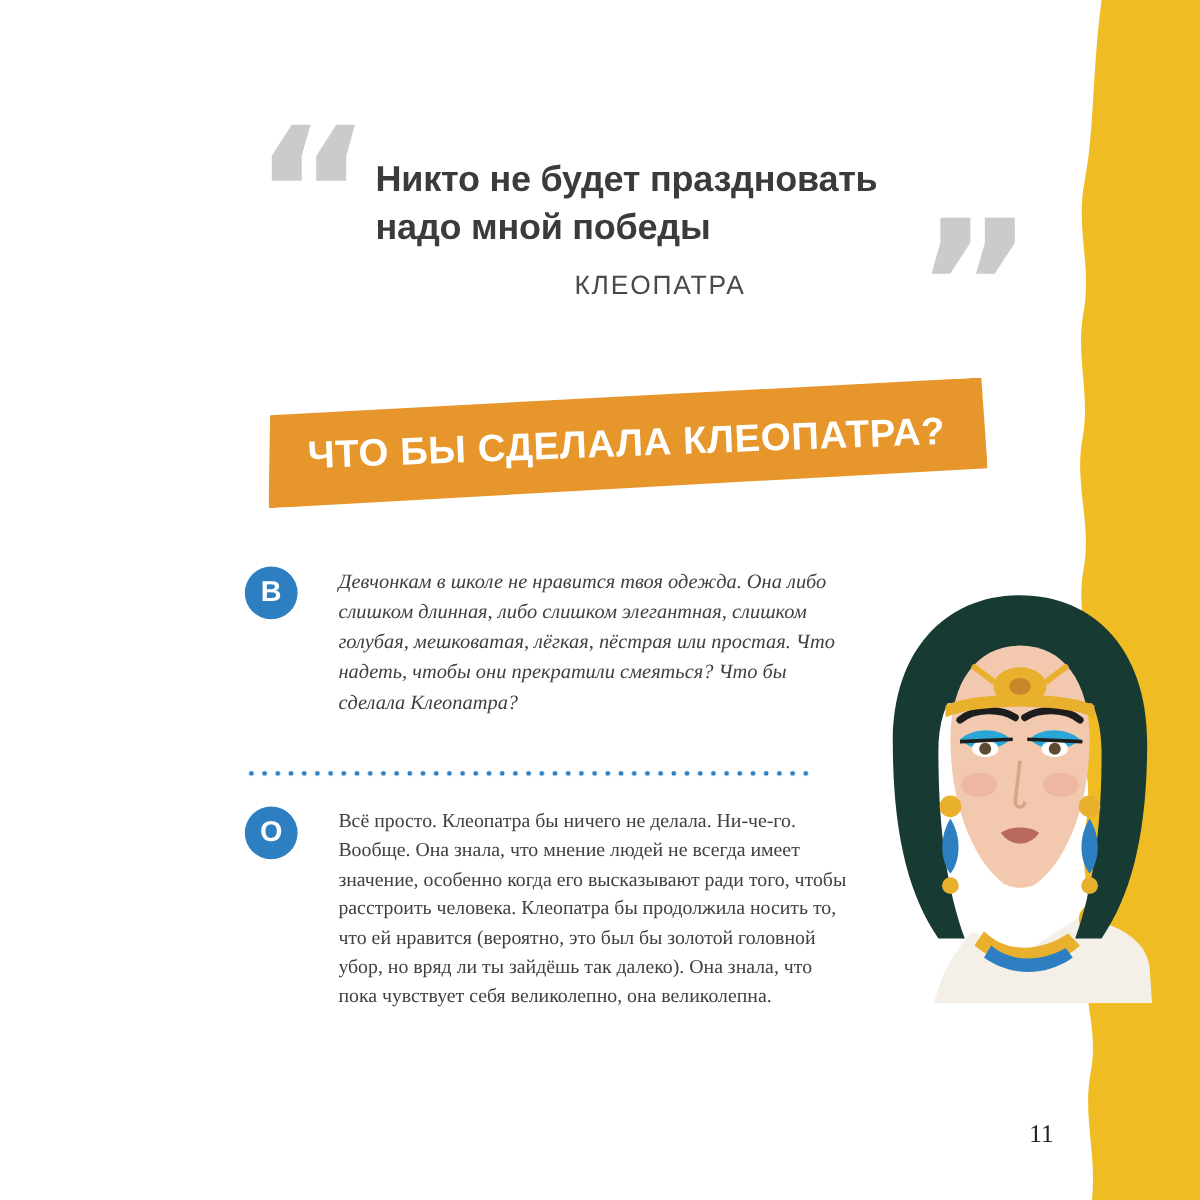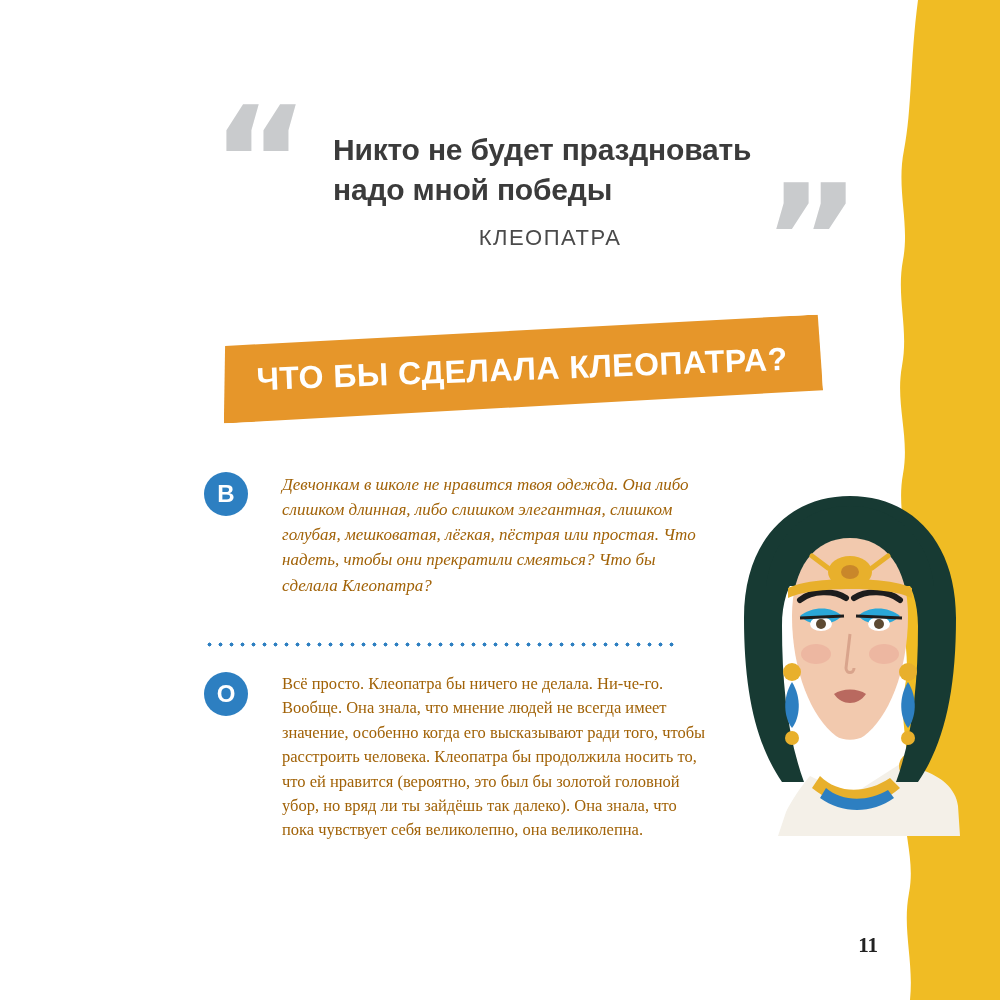--- a/index.html
+++ b/index.html
@@ -53,21 +53,21 @@
     top: -8px;
     font-size: 150px;
   }
   .quote-close {
     right: 4px;
     top: 70px;
     font-size: 150px;
   }
   .quote-text {
     position: absolute;
-    left: 128px;
+    left: 108px;
     top: 35px;
     width: 470px;
     font-family: "Liberation Sans", sans-serif;
     font-weight: bold;
     font-size: 30px;
     line-height: 1.33;
     color: #3b3b3b;
     letter-spacing: -0.2px;
   }
   .quote-author {
@@ -140,21 +140,21 @@
     justify-content: center;
     font-family: "Liberation Sans", sans-serif;
     font-weight: bold;
     font-size: 24px;
   }
   .badge-answer { background: #2d7fc1; }
 
   .qa-text {
     margin-left: 78px;
     width: 430px;
-    color: #a16207;
+    color: #404040;
     font-size: 16.5px;
     line-height: 1.48;
     font-family: "Liberation Serif", serif;
   }
   .qa-q .qa-text {
     font-style: italic;
     font-family: "Liberation Serif", serif;
     font-size: 17px;
   }
 
@@ -178,21 +178,21 @@
     width: 300px;
     height: 360px;
   }
 
   
   .page-number {
     position: absolute;
     right: 122px;
     bottom: 42px;
     font-family: "Liberation Serif", serif;
-    font-weight: bold;
+    font-weight: normal;
     font-size: 21px;
     color: #222222;
     margin-top: 43px;
   }
 </style>
 </head>
 <body>
 
 <div class="page">
 

